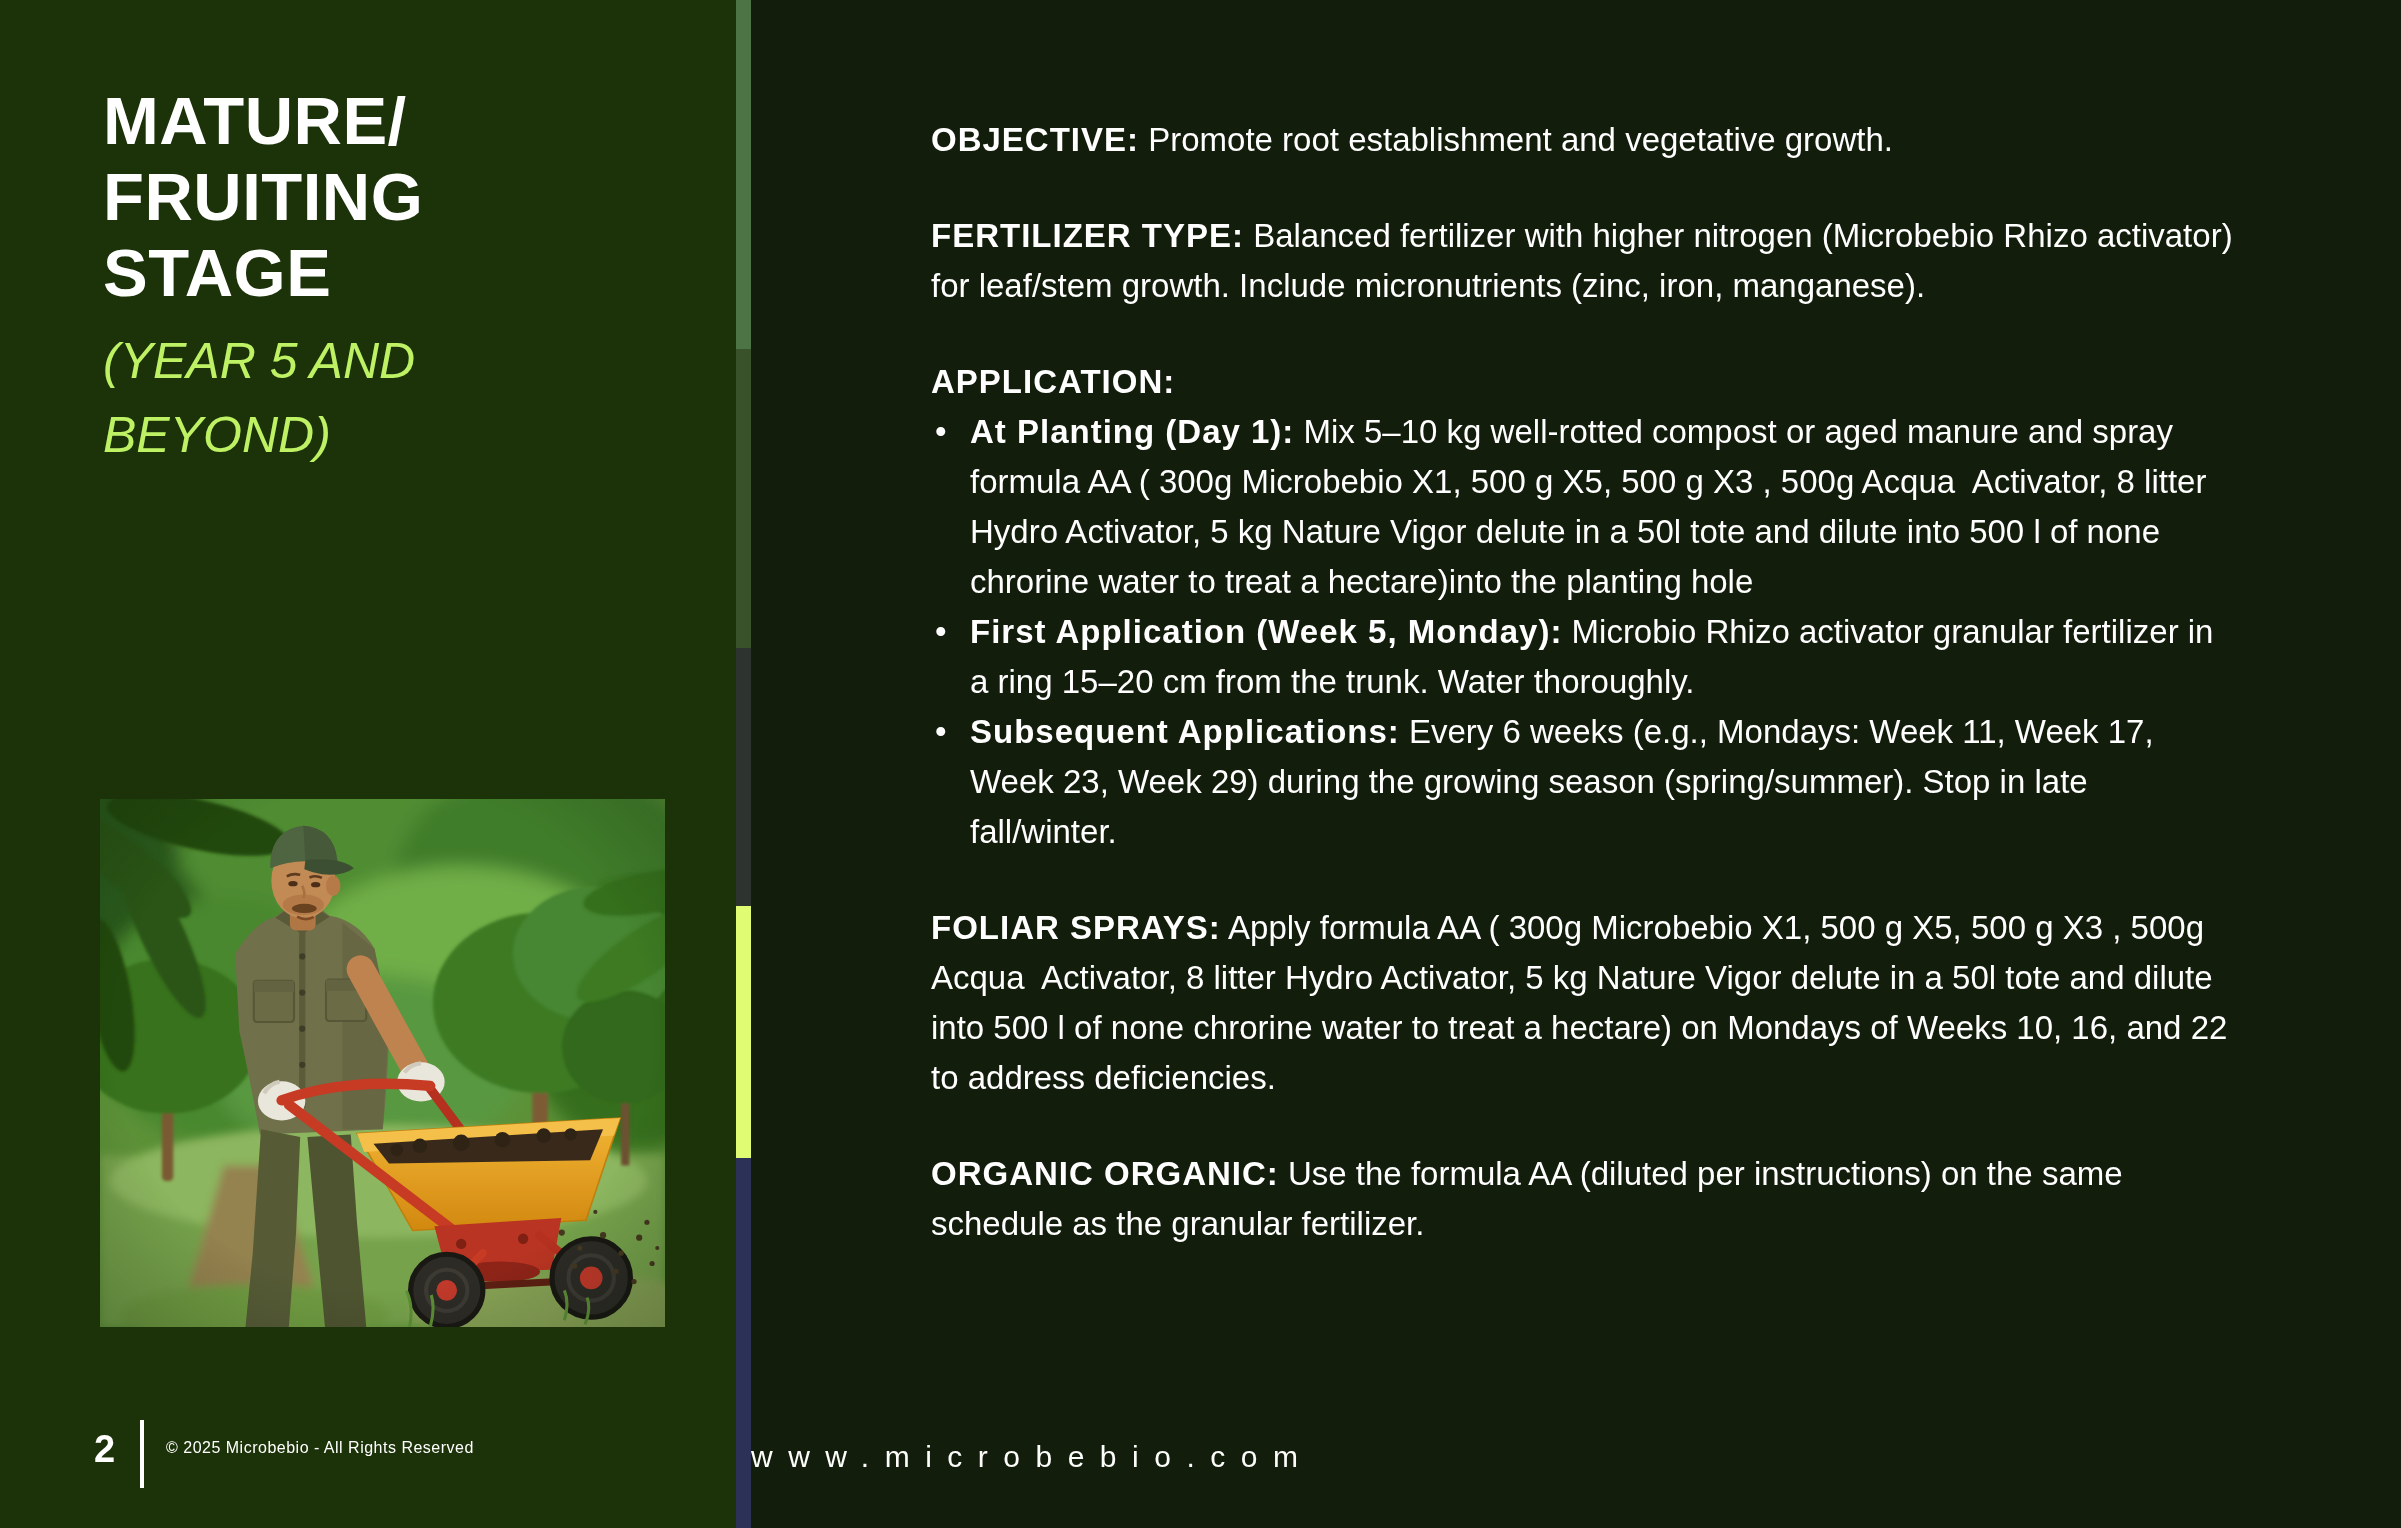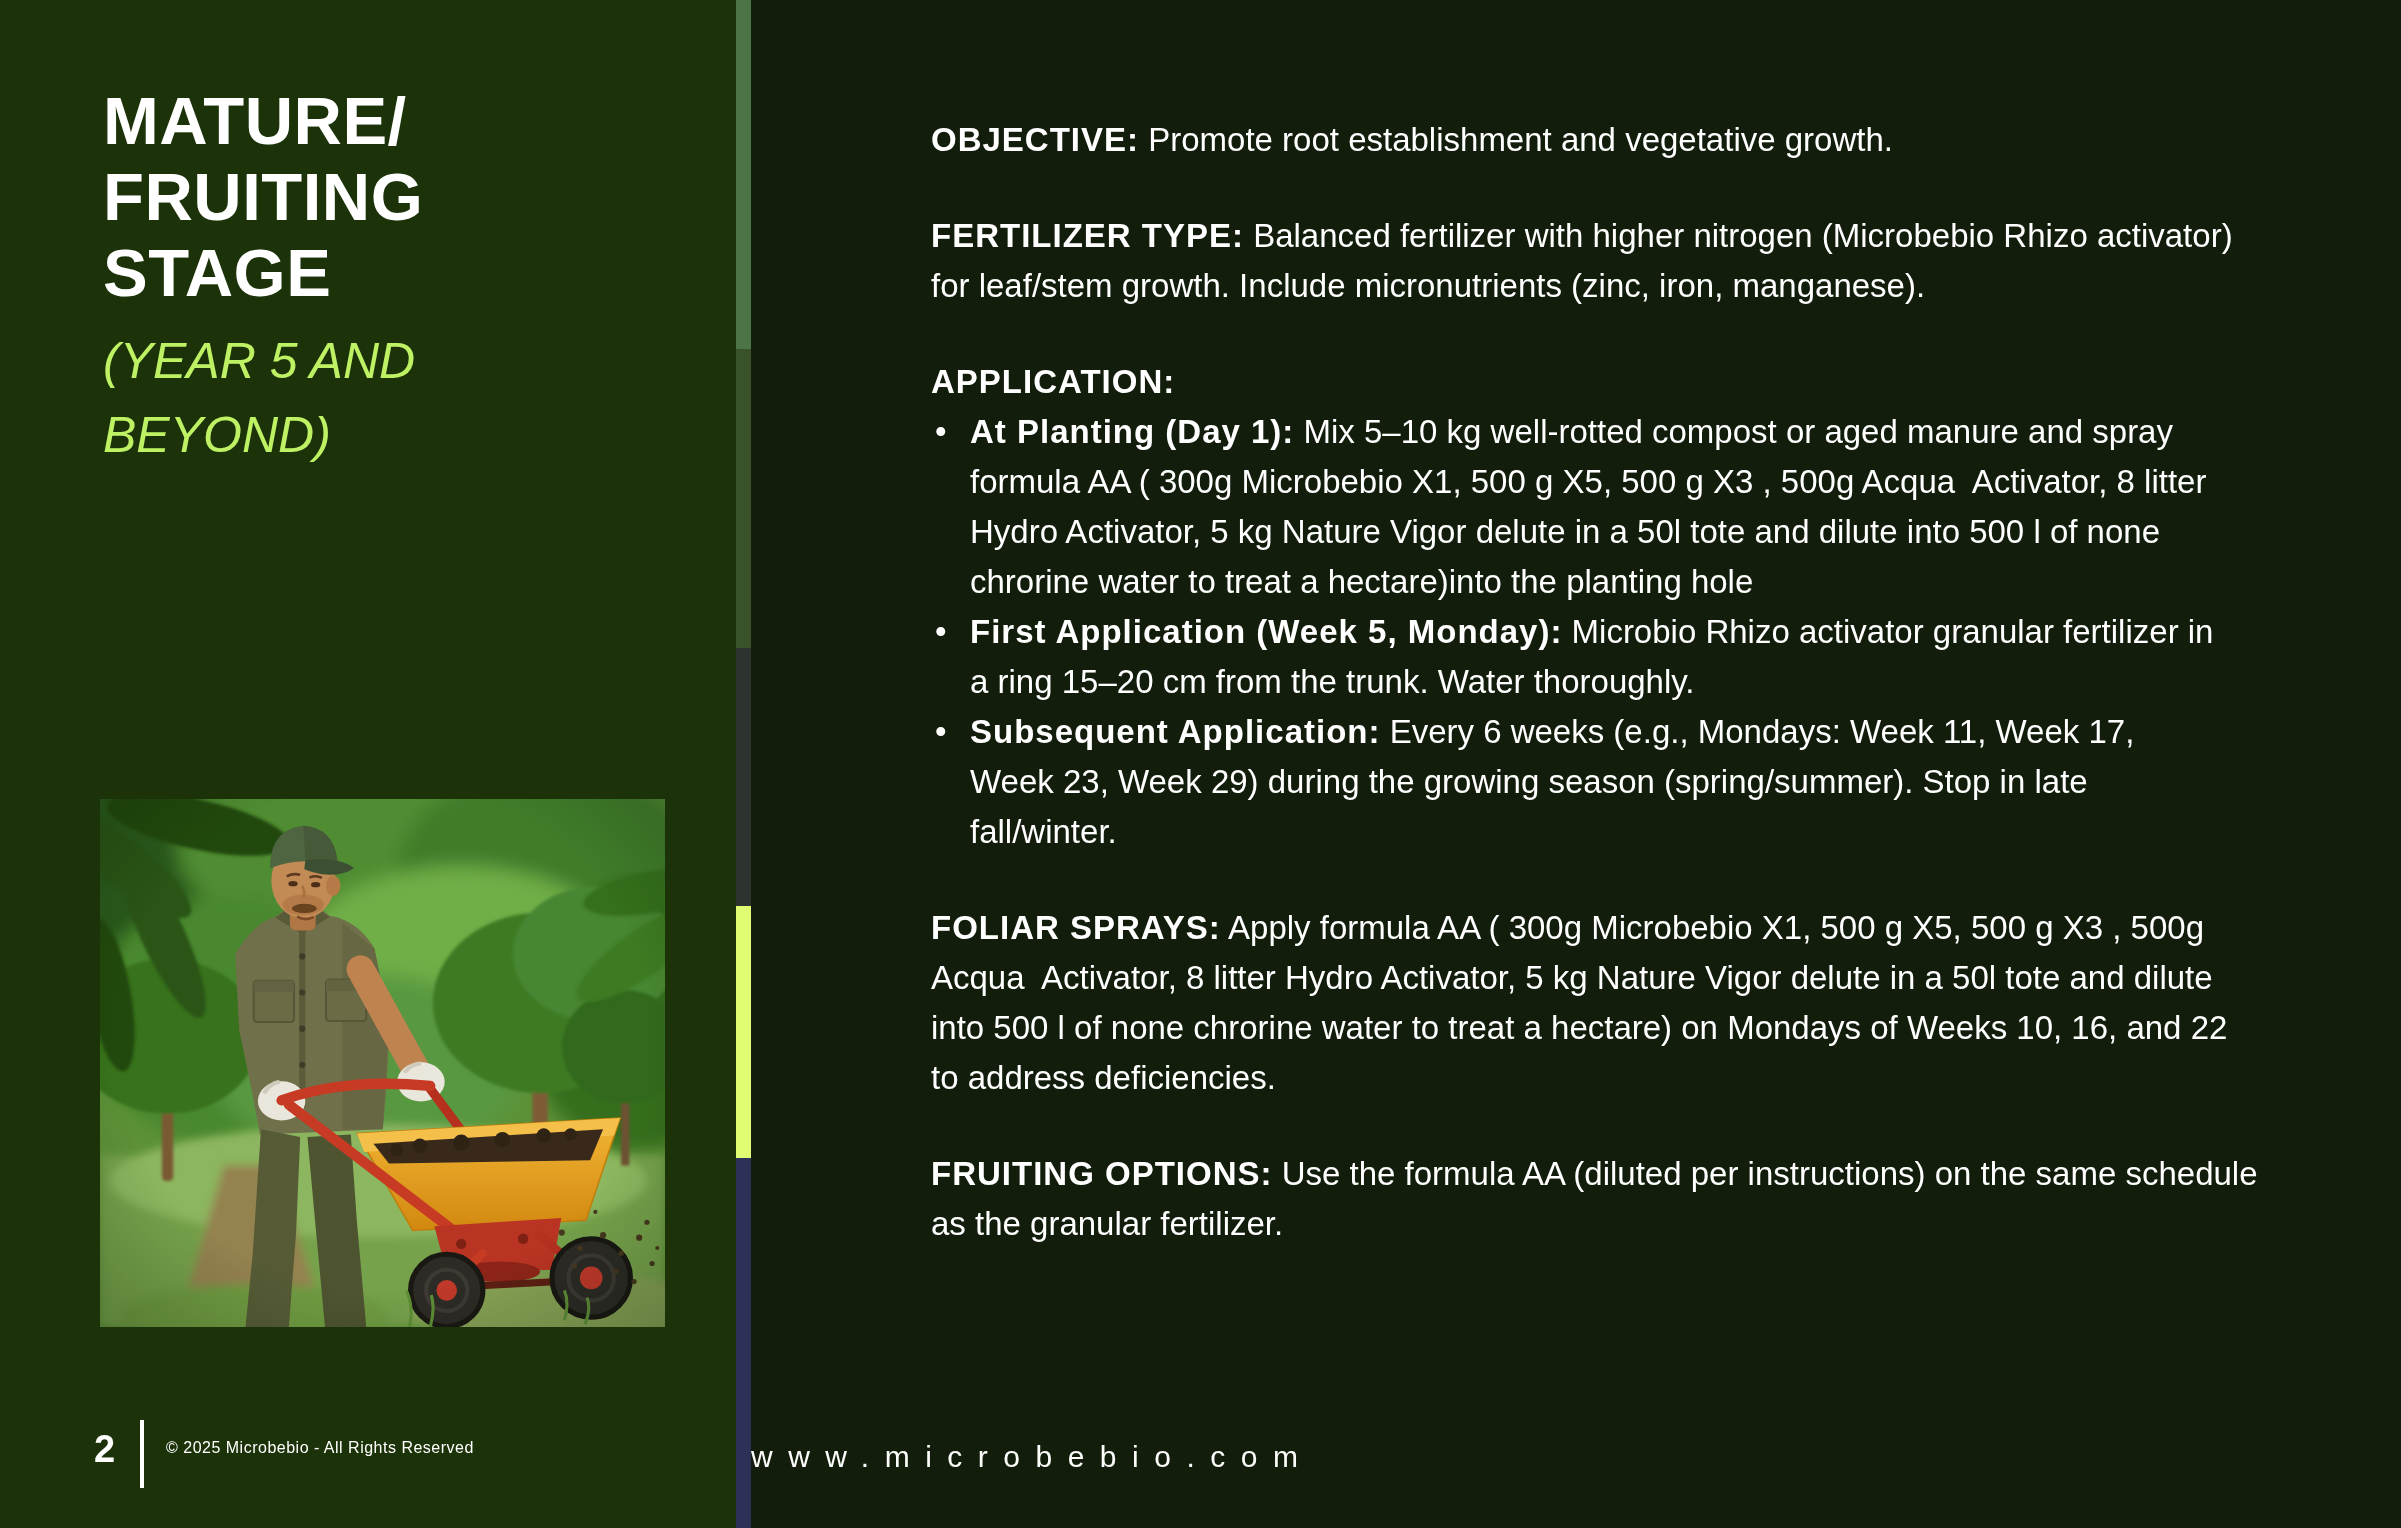--- a/index.html
+++ b/index.html
@@ -223,24 +223,24 @@
 
     <p class="para"><span class="lbl">OBJECTIVE:</span> <span class="txt">Promote root establishment and vegetative growth.</span></p>
 
     <p class="para"><span class="lbl">FERTILIZER TYPE:</span> <span class="txt">Balanced fertilizer with higher nitrogen (Microbebio Rhizo activator) for leaf/stem growth. Include micronutrients (zinc, iron, manganese).</span></p>
 
     <section class="para">
       <p class="lbl app-label">APPLICATION:</p>
       <ul class="bullets">
         <li><span class="dot">•</span><span class="lbl">At Planting (Day 1):</span> <span class="txt">Mix 5–10 kg well-rotted compost or aged manure and spray formula AA ( 300g Microbebio X1, 500 g X5, 500 g X3 , 500g Acqua  Activator, 8 litter Hydro Activator, 5 kg Nature Vigor delute in a 50l tote and dilute into 500 l of none chrorine water to treat a hectare)into the planting hole</span></li>
         <li><span class="dot">•</span><span class="lbl">First Application (Week 5, Monday):</span> <span class="txt">Microbio Rhizo activator granular fertilizer in a ring 15–20 cm from the trunk. Water thoroughly.</span></li>
-        <li><span class="dot">•</span><span class="lbl">Subsequent Application:</span> <span class="txt">Every 6 weeks (e.g., Mondays: Week 11, Week 17, Week 23, Week 29) during the growing season (spring/summer). Stop in late fall/winter.</span></li>
+        <li><span class="dot">•</span><span class="lbl">Subsequent Applications:</span> <span class="txt">Every 6 weeks (e.g., Mondays: Week 11, Week 17, Week 23, Week 29) during the growing season (spring/summer). Stop in late fall/winter.</span></li>
       </ul>
     </section>
 
     <p class="para"><span class="lbl">FOLIAR SPRAYS:</span> <span class="txt">Apply formula AA ( 300g Microbebio X1, 500 g X5, 500 g X3 , 500g Acqua  Activator, 8 litter Hydro Activator, 5 kg Nature Vigor delute in a 50l tote and dilute into 500 l of none chrorine water to treat a hectare) on Mondays of Weeks 10, 16, and 22 to address deficiencies.</span></p>
 
-    <p class="para"><span class="lbl">FRUITING OPTIONS:</span> <span class="txt">Use the formula AA (diluted per instructions) on the same schedule as the granular fertilizer.</span></p>
+    <p class="para"><span class="lbl">ORGANIC ORGANIC:</span> <span class="txt">Use the formula AA (diluted per instructions) on the same schedule as the granular fertilizer.</span></p>
   </main>
 
   <div class="site-url">www.microbebio.com</div>
 </div>
 
 
 </body></html>

